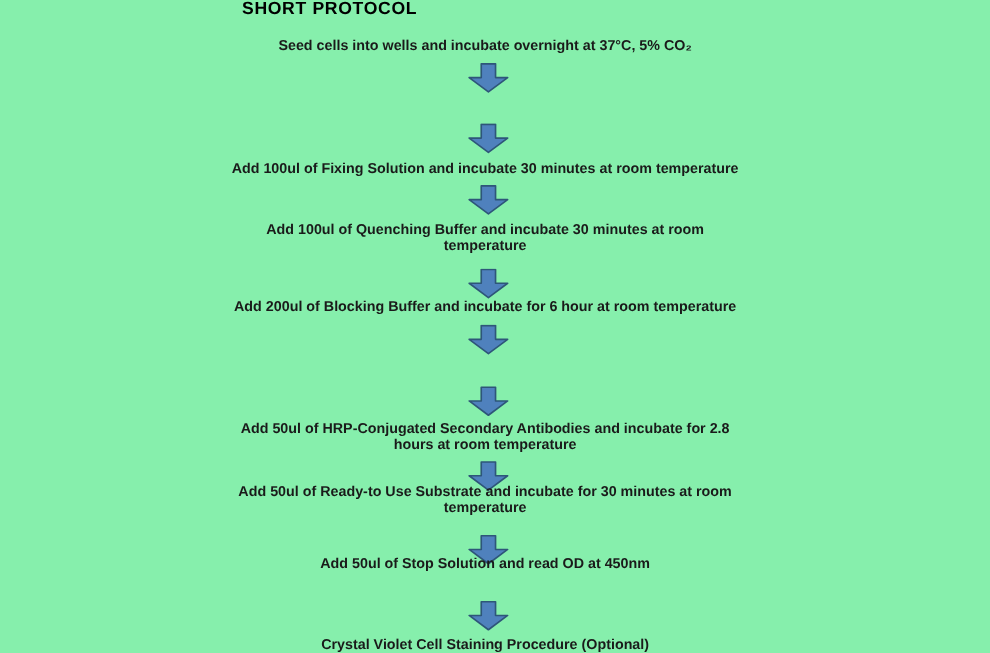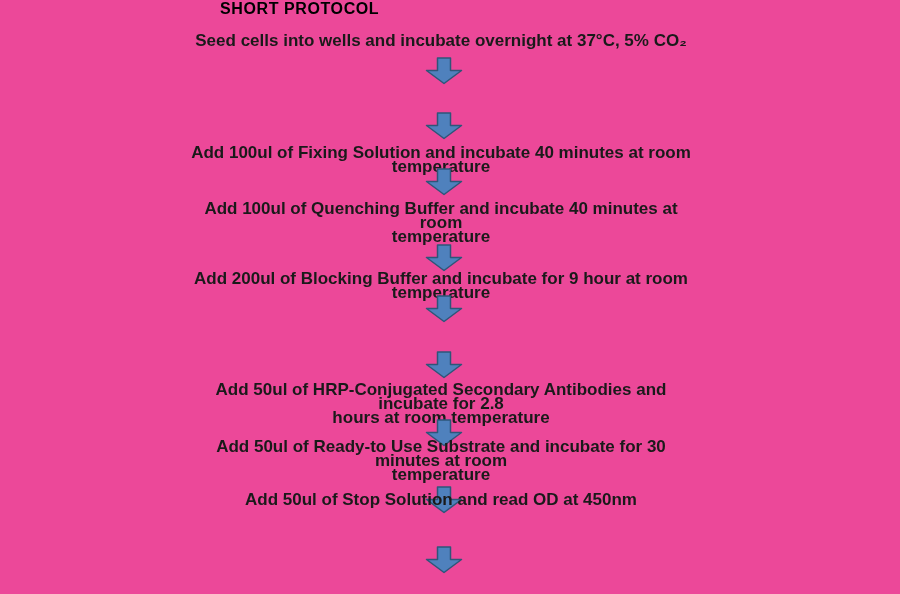--- a/index.html
+++ b/index.html
@@ -4,41 +4,41 @@
 <style>
   html, body {
     margin: 0;
     padding: 0;
     background: #ffffff;
   }
   .canvas {
     position: relative;
     width: 900px;
     height: 594px;
-    background: #ec4899;
+    background: #86efac;
     overflow: hidden;
     font-family: "Liberation Sans", "DejaVu Sans", sans-serif;
   }
   .title {
     position: absolute;
     left: 220px;
     top: 0px;
     margin: 0;
     font-size: 16px;
     font-weight: bold;
     letter-spacing: 0.6px;
     color: #000000;
     font-family: "Liberation Sans", "DejaVu Sans", sans-serif;
   }
   .step {
     position: absolute;
     left: 191px;
     width: 500px;
     text-align: center;
-    font-size: 17px;
+    font-size: 13px;
     line-height: 14px;
     font-weight: bold;
     color: #1a1a1a;
     white-space: pre-line;
   }
   .arrow {
     position: absolute;
     left: 425px;
     width: 38px;
     height: 28px;
@@ -64,38 +64,38 @@
       </svg>
   </div>
 
 
   <div class="arrow" style="top:112px">
     <svg viewBox="0 0 38 28">
         <path d="M12.5 1 H25.5 V13.5 H36.5 L19 26.5 L1.5 13.5 H12.5 Z" stroke-width="1.5" stroke-linejoin="round" fill="#4F81BD" stroke="#2E5679"></path>
       </svg>
   </div>
 
-  <div class="step" style="top:146px">Add 100ul of Fixing Solution and incubate 40 minutes at room temperature</div>
+  <div class="step" style="top:146px">Add 100ul of Fixing Solution and incubate 30 minutes at room temperature</div>
 
   <div class="arrow" style="top:168px">
     <svg viewBox="0 0 38 28">
         <path d="M12.5 1 H25.5 V13.5 H36.5 L19 26.5 L1.5 13.5 H12.5 Z" stroke-width="1.5" stroke-linejoin="round" fill="#4F81BD" stroke="#2E5679"></path>
       </svg>
   </div>
 
-  <div class="step" style="top:202px">Add 100ul of Quenching Buffer and incubate 40 minutes at room
+  <div class="step" style="top:202px">Add 100ul of Quenching Buffer and incubate 30 minutes at room
 temperature</div>
 
   <div class="arrow" style="top:244px">
     <svg viewBox="0 0 38 28">
         <path d="M12.5 1 H25.5 V13.5 H36.5 L19 26.5 L1.5 13.5 H12.5 Z" stroke-width="1.5" stroke-linejoin="round" fill="#4F81BD" stroke="#2E5679"></path>
       </svg>
   </div>
 
-  <div class="step" style="top:272px">Add 200ul of Blocking Buffer and incubate for 9 hour at room temperature</div>
+  <div class="step" style="top:272px">Add 200ul of Blocking Buffer and incubate for 6 hour at room temperature</div>
 
   <div class="arrow" style="top:295px">
     <svg viewBox="0 0 38 28">
         <path d="M12.5 1 H25.5 V13.5 H36.5 L19 26.5 L1.5 13.5 H12.5 Z" stroke-width="1.5" stroke-linejoin="round" fill="#4F81BD" stroke="#2E5679"></path>
       </svg>
   </div>
 
 
   <div class="arrow" style="top:351px">
     <svg viewBox="0 0 38 28">
@@ -114,22 +114,23 @@
 
   <div class="step" style="top:440px">Add 50ul of Ready-to Use Substrate and incubate for 30 minutes at room
 temperature</div>
 
   <div class="arrow" style="top:486px">
     <svg viewBox="0 0 38 28">
         <path d="M12.5 1 H25.5 V13.5 H36.5 L19 26.5 L1.5 13.5 H12.5 Z" stroke-width="1.5" stroke-linejoin="round" fill="#4F81BD" stroke="#2E5679"></path>
       </svg>
   </div>
 
-  <div class="step" style="top:493px">Add 50ul of Stop Solution and read OD at 450nm</div>
+  <div class="step" style="top:505px">Add 50ul of Stop Solution and read OD at 450nm</div>
 
   <div class="arrow" style="top:546px">
     <svg viewBox="0 0 38 28">
         <path d="M12.5 1 H25.5 V13.5 H36.5 L19 26.5 L1.5 13.5 H12.5 Z" stroke-width="1.5" stroke-linejoin="round" fill="#4F81BD" stroke="#2E5679"></path>
       </svg>
   </div>
 
+  <div class="step" style="top:579px">Crystal Violet Cell Staining Procedure (Optional)</div>
 
 </div>
 
 </body></html>

